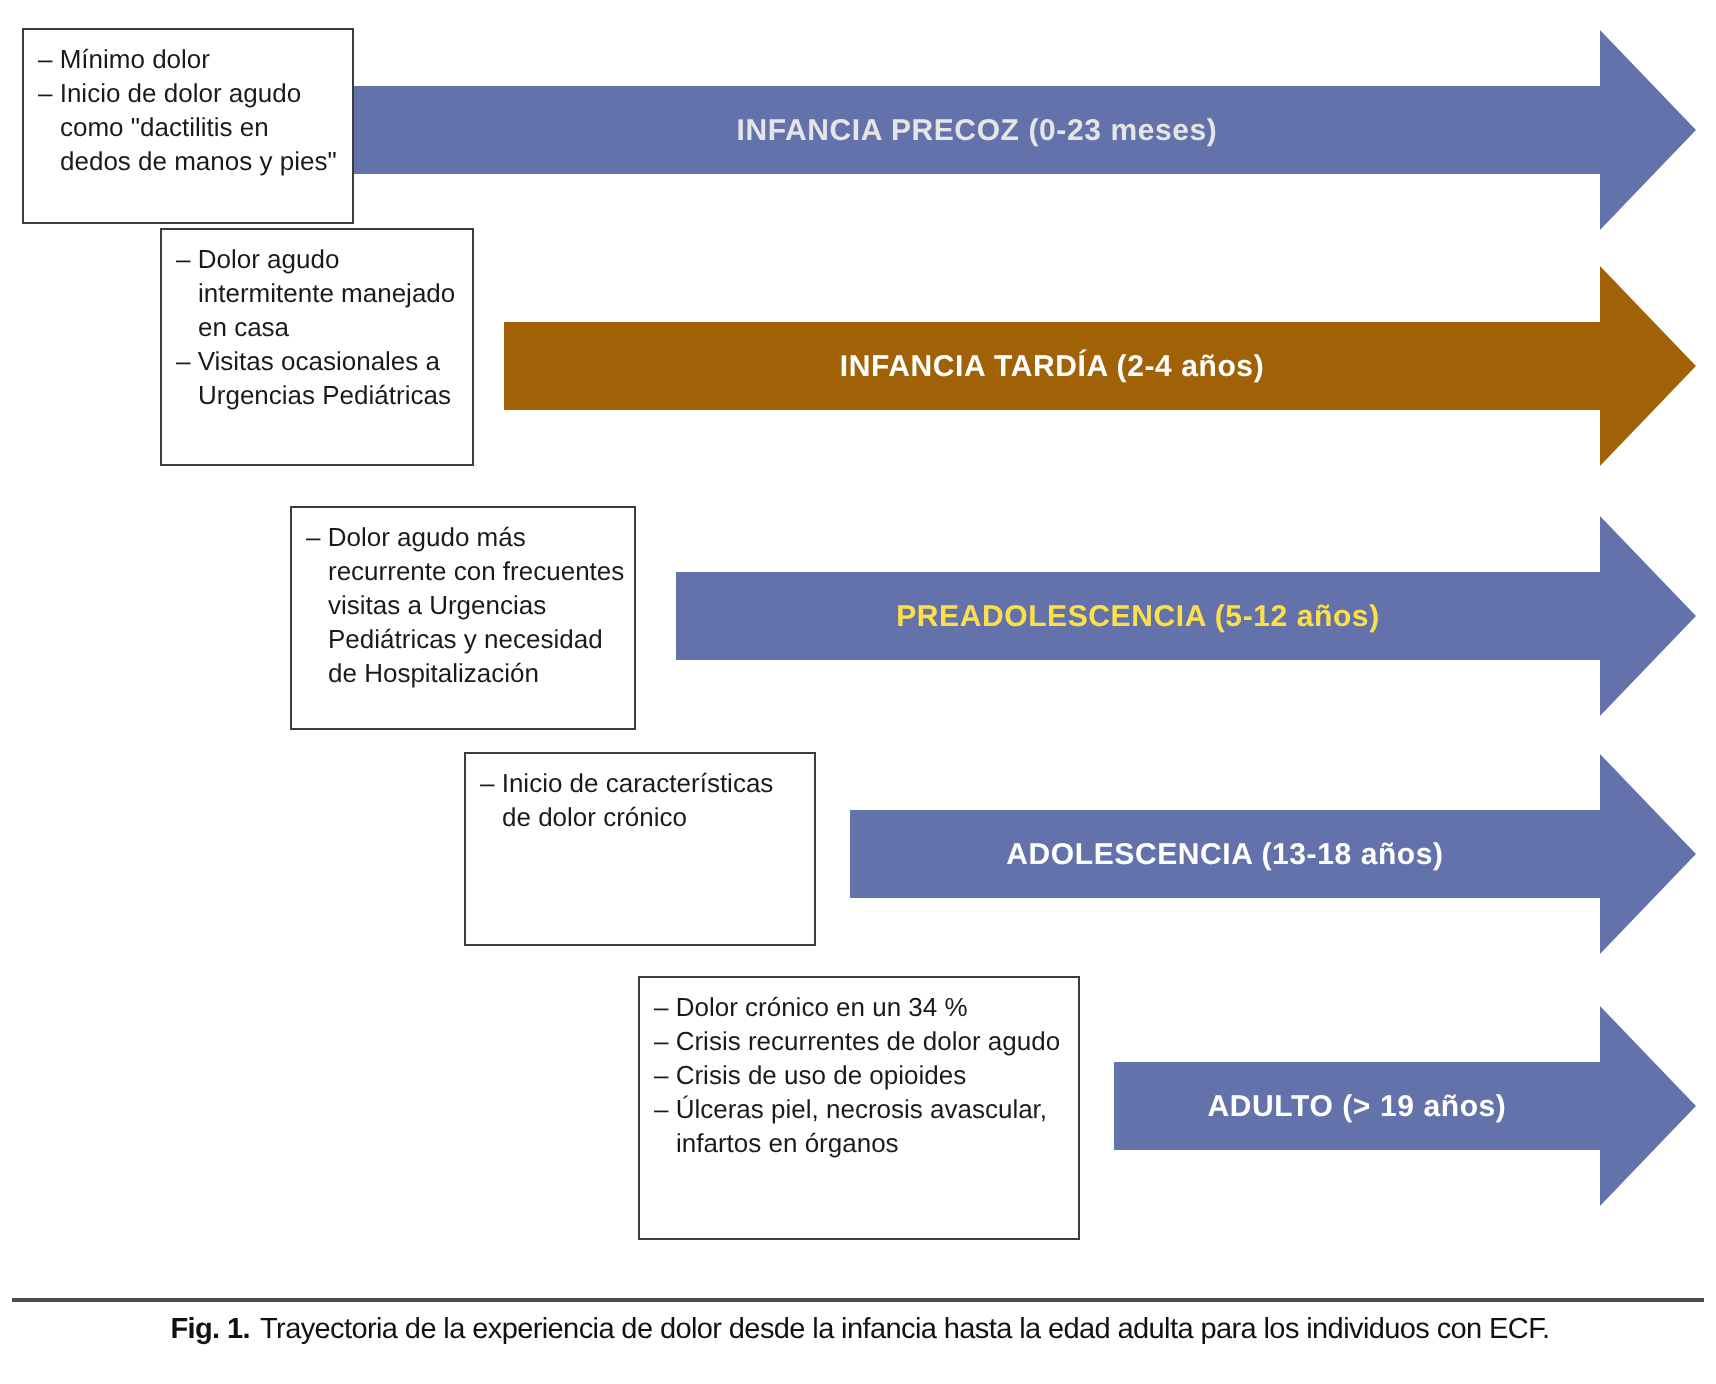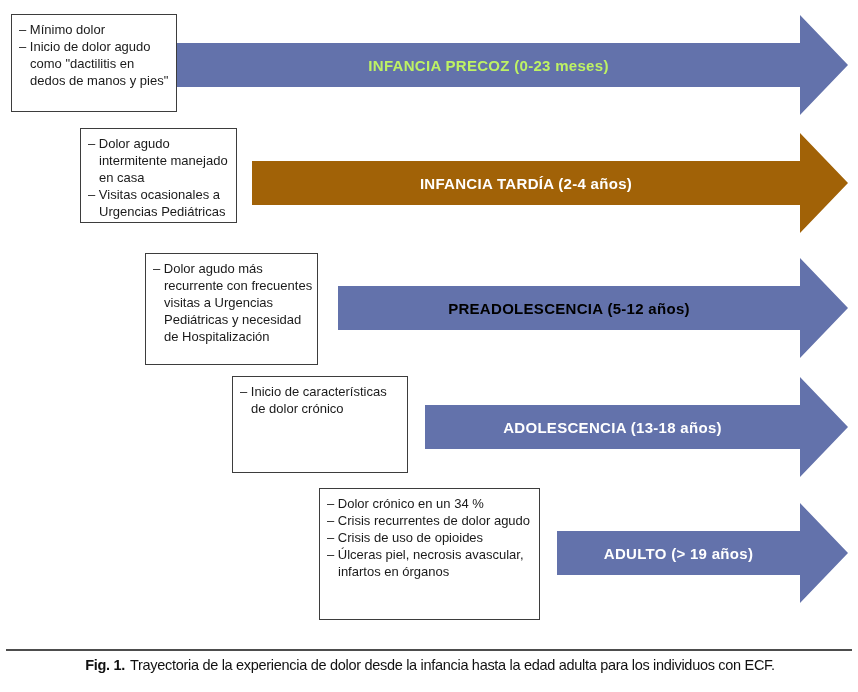--- a/index.html
+++ b/index.html
@@ -44,21 +44,21 @@
   .arrow-label{
     color:#ffffff;
     font-weight:bold;
     font-size:15px;
     letter-spacing:0.3px;
     padding-right:48px;
     white-space:nowrap;
   }
   
   .box-1{left:11px;  top:14px;  width:166px; height:98px;}
-  .box-2{left:80px;  top:128px; width:157px; height:95px;}
+  .box-2{left:80px;  top:114px; width:157px; height:119px;}
   .box-3{left:145px; top:253px; width:173px; height:112px;}
   .box-4{left:232px; top:376px; width:176px; height:97px;}
   .box-5{left:319px; top:488px; width:221px; height:132px;}
   .arrow-1{left:177px; top:15px;  width:671px;}
   .arrow-2{left:252px; top:133px; width:596px;}
   .arrow-3{left:338px; top:258px; width:510px;}
   .arrow-4{left:425px; top:377px; width:423px;}
   .arrow-5{left:557px; top:503px; width:291px;}
   .caption-rule{
     position:absolute;
@@ -81,36 +81,36 @@
 </head>
 <body>
 
 <div class="canvas">
 
   <div class="note-box box-1" style="border-color: rgb(61, 61, 61); color: rgb(26, 26, 26);">
       <div class="bullet">– Mínimo dolor</div>
       <div class="bullet">– Inicio de dolor agudo como "dactilitis en dedos de manos y pies"</div>
     </div>
   <div class="stage-arrow arrow-1" style="background-color: rgb(99, 114, 171);">
-    <span class="arrow-label" style="color: #bef264;">INFANCIA PRECOZ (0-23 meses)</span>
+    <span class="arrow-label" style="color: #e5e5e5;">INFANCIA PRECOZ (0-23 meses)</span>
   </div>
 
   <div class="note-box box-2" style="border-color: rgb(61, 61, 61); color: rgb(26, 26, 26);">
       <div class="bullet">– Dolor agudo intermitente manejado en casa</div>
       <div class="bullet">– Visitas ocasionales a Urgencias Pediátricas</div>
     </div>
   <div class="stage-arrow arrow-2" style="background-color: #a16207;">
     <span class="arrow-label" style="color: rgb(255, 255, 255);">INFANCIA TARDÍA (2-4 años)</span>
   </div>
 
   <div class="note-box box-3" style="border-color: rgb(61, 61, 61); color: rgb(26, 26, 26);">
       <div class="bullet">– Dolor agudo más recurrente con frecuentes visitas a Urgencias Pediátricas y necesidad de Hospitalización</div>
     </div>
   <div class="stage-arrow arrow-3" style="background-color: rgb(99, 114, 171);">
-    <span class="arrow-label" style="color: #000000; text-align: right;">PREADOLESCENCIA (5-12 años)</span>
+    <span class="arrow-label" style="color: #fde047; text-align: right;">PREADOLESCENCIA (5-12 años)</span>
   </div>
 
   <div class="note-box box-4" style="border-color: rgb(61, 61, 61); color: rgb(26, 26, 26);">
       <div class="bullet">– Inicio de características de dolor crónico</div>
     </div>
   <div class="stage-arrow arrow-4" style="background-color: rgb(99, 114, 171);">
     <span class="arrow-label" style="color: rgb(255, 255, 255);">ADOLESCENCIA (13-18 años)</span>
   </div>
 
   <div class="note-box box-5" style="border-color: rgb(61, 61, 61); color: rgb(26, 26, 26);">

